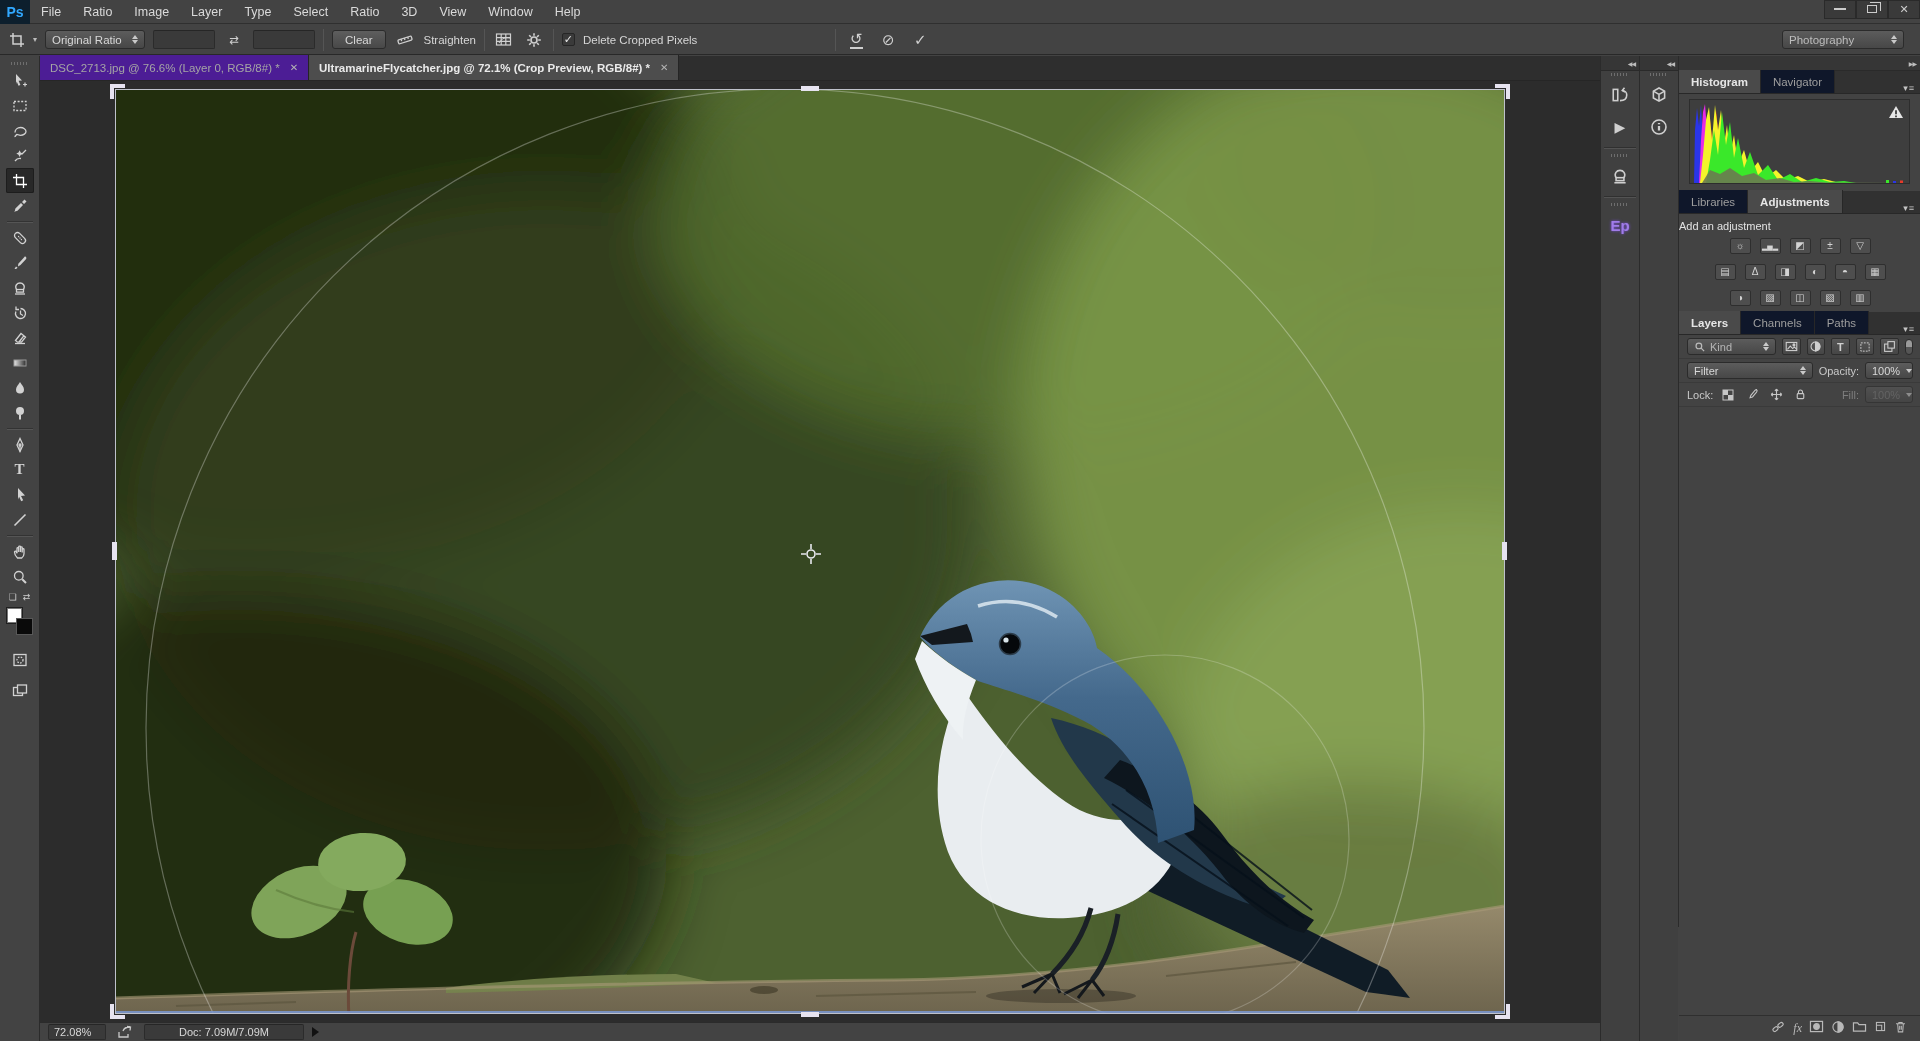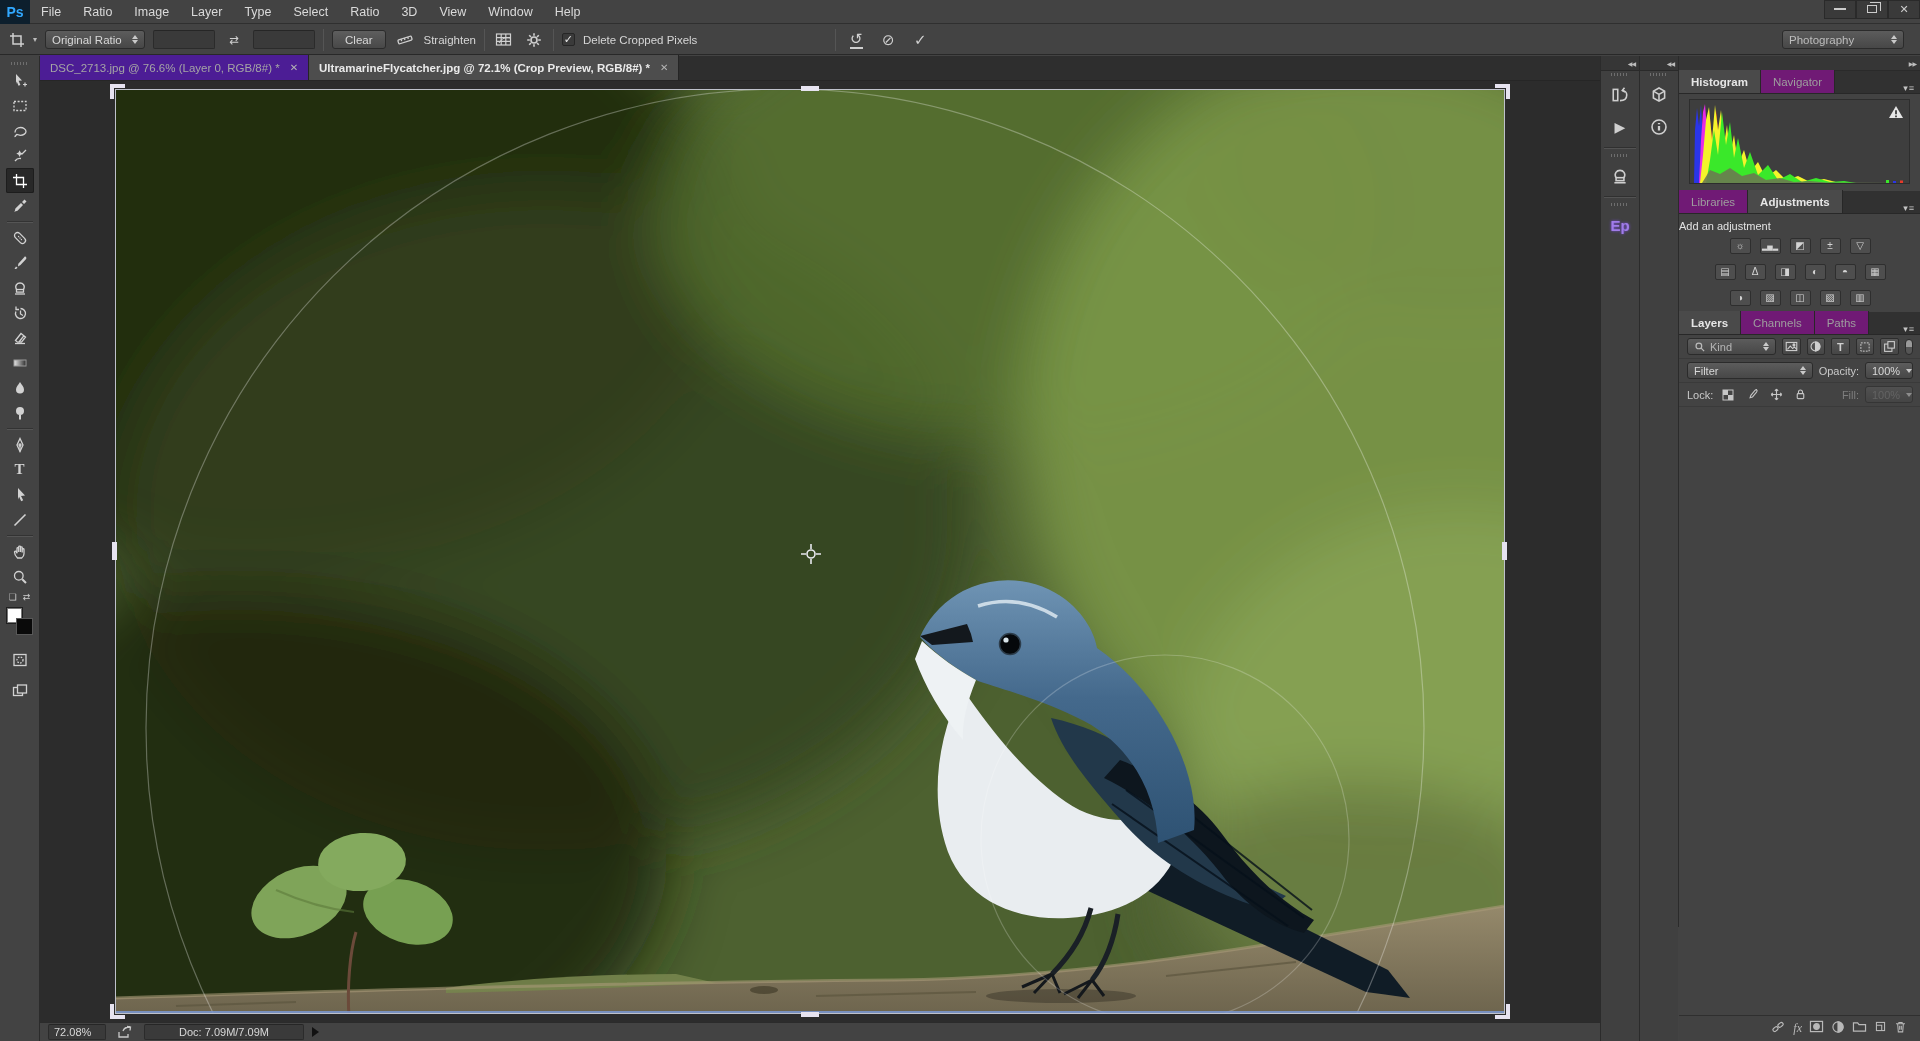--- a/index.html
+++ b/index.html
@@ -75,21 +75,21 @@
   #icolA{left:1600px;}#icolB{left:1639px;}
   .icol-minibar{width:100%;height:15px;background:#363636;border-bottom:1px solid #2a2a2a;color:#bdbdbd;font-size:6px;display:flex;align-items:center;justify-content:flex-end;padding-right:4px;letter-spacing:-1px;}
   .picon{width:30px;height:28px;display:flex;align-items:center;justify-content:center;color:#cfcfcf;margin:2px 0;}
   .picon svg{stroke:currentColor;fill:none;stroke-width:1.4;}
   .isep{width:32px;height:1px;background:#303030;box-shadow:0 1px 0 #535353;margin:4px 0;}
   #ep-icon{color:#a07ce8;font-weight:bold;font-size:15px;text-shadow:0 0 3px #7b4fe0;}
 
   #dock{position:absolute;left:1678px;top:56px;width:242px;height:871px;background:#434343;border-left:1px solid #2b2b2b;}
   .dock-minibar{position:absolute;left:0;top:0;width:242px;height:15px;background:#363636;border-bottom:1px solid #2a2a2a;color:#bdbdbd;font-size:6px;display:flex;align-items:center;justify-content:flex-end;padding-right:5px;letter-spacing:-1px;}
   .ptabs{position:absolute;left:0;width:242px;height:23px;background:#313131;display:flex;align-items:flex-end;border-bottom:1px solid #282828;}
-  .ptab{height:23px;padding:0 12px;display:flex;align-items:center;font-size:11.5px;color:#9e9e9e;border-right:1px solid #272727;background:#701a75;}
+  .ptab{height:23px;padding:0 12px;display:flex;align-items:center;font-size:11.5px;color:#9e9e9e;border-right:1px solid #272727;background:#0f172a;}
   .ptab.active{background:#4a4a4a;color:#e6e6e6;font-weight:bold;}
   .pmenu{margin-left:auto;color:#c5c5c5;font-size:9px;padding-right:6px;letter-spacing:1px;}
   .pbody{position:absolute;left:0;width:242px;background:#434343;}
   #hist-box{position:absolute;left:10px;top:5px;width:221px;height:85px;background:#3e3e3e;border:1px solid #2d2d2d;}
   #hist-warn{position:absolute;right:5px;top:5px;}
   #adj-header{position:absolute;left:0;top:6px;font-weight:normal;color:#e2e2e2;font-size:11px;}
   .adj-row{position:absolute;left:0;width:242px;display:flex;justify-content:center;gap:9px;}
   .ai{width:21px;height:16px;background:#4e4e4e;border:1px solid #2e2e2e;border-radius:2px;color:#d4d4d4;font-size:10px;display:flex;align-items:center;justify-content:center;overflow:hidden;line-height:1;}
   .lrow{position:absolute;left:0;width:242px;height:24px;display:flex;align-items:center;gap:6px;padding:0 8px;font-size:11px;color:#c9c9c9;border-bottom:1px solid #3a3a3a;}
   .mini-ico{width:20px;height:17px;background:linear-gradient(#575757,#464646);border:1px solid #2d2d2d;border-radius:2px;display:flex;align-items:center;justify-content:center;color:#cfcfcf;}

